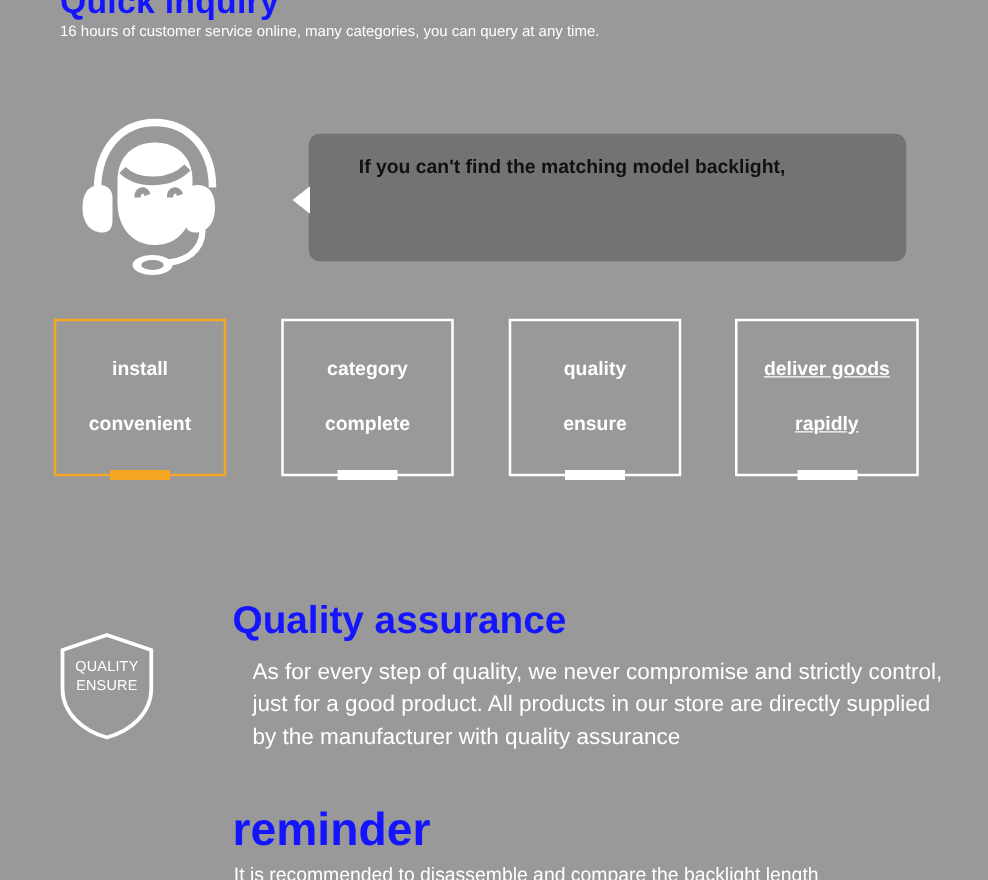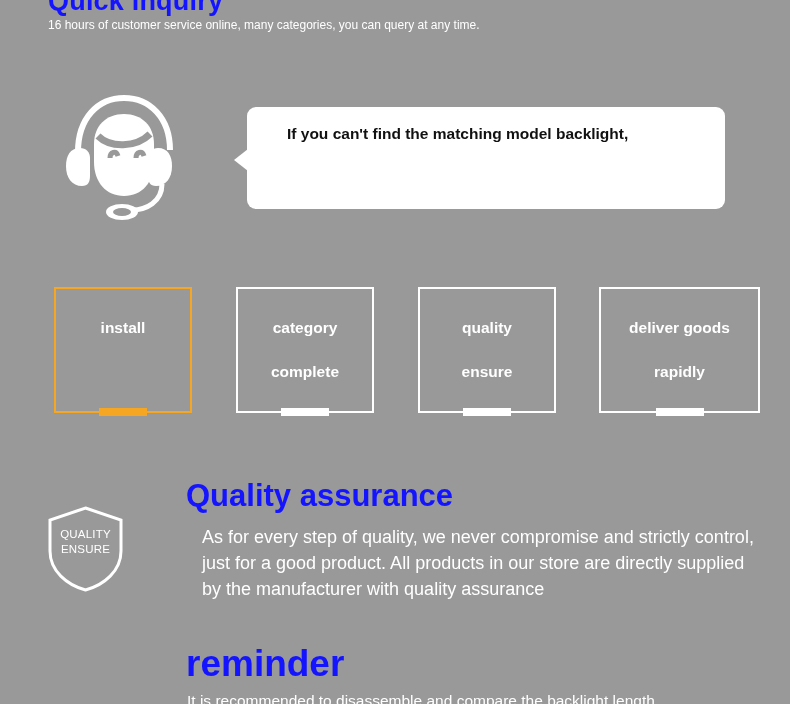--- a/index.html
+++ b/index.html
@@ -49,21 +49,21 @@
     height: 136px;
   }
 
   
   .bubble {
     position: absolute;
     left: 247px;
     top: 107px;
     width: 478px;
     height: 102px;
-    background: #ffffff;
+    background: #737373;
     border-radius: 9px;
     box-sizing: border-box;
     padding: 14px 20px 0 40px;
   }
   .bubble p {
     margin: 0;
     font-size: 15.5px;
     font-weight: bold;
     color: #111111;
     line-height: 25px;
@@ -76,25 +76,24 @@
     width: 0;
     height: 0;
     border-top: 11px solid transparent;
     border-bottom: 11px solid transparent;
     border-right: 14px solid #ffffff;
   }
 
   
   .boxes {
     position: absolute;
-    left: 54px;
+    left: 43px;
     top: 255px;
     width: 684px;
     height: 126px;
-    margin-top: 32px;
   }
   .box {
     position: absolute;
     top: 0;
     width: 138px;
     height: 126px;
     border: 2px solid #ffffff;
     box-sizing: border-box;
     text-align: center;
     color: #ffffff;
@@ -122,21 +121,21 @@
     width: 48px;
     height: 8px;
     background: #ffffff;
   }
   .box.first .underline {
     background: #f5a623;
   }
   .box-1 { left: 0px; }
   .box-2 { left: 182px; }
   .box-3 { left: 364px; }
-  .box-4 { left: 545px; width: 161px; }
+  .box-4 { left: 545px; width: 147px; text-decoration: underline; }
 
   
   .shield {
     position: absolute;
     left: 46px;
     top: 505px;
     width: 79px;
     height: 88px;
   }
   .shield-text {
@@ -215,20 +214,21 @@
   </div>
 
   <div class="bubble">
     <p>If you can't find the matching model backlight,</p>
   </div>
 
   <div class="boxes">
 
     <div class="box box-1 first">
       <div class="l1">install</div>
+      <div class="l2">convenient</div>
       <div class="underline"></div>
     </div>
 
     <div class="box box-2">
       <div class="l1">category</div>
       <div class="l2">complete</div>
       <div class="underline"></div>
     </div>
 
     <div class="box box-3">

